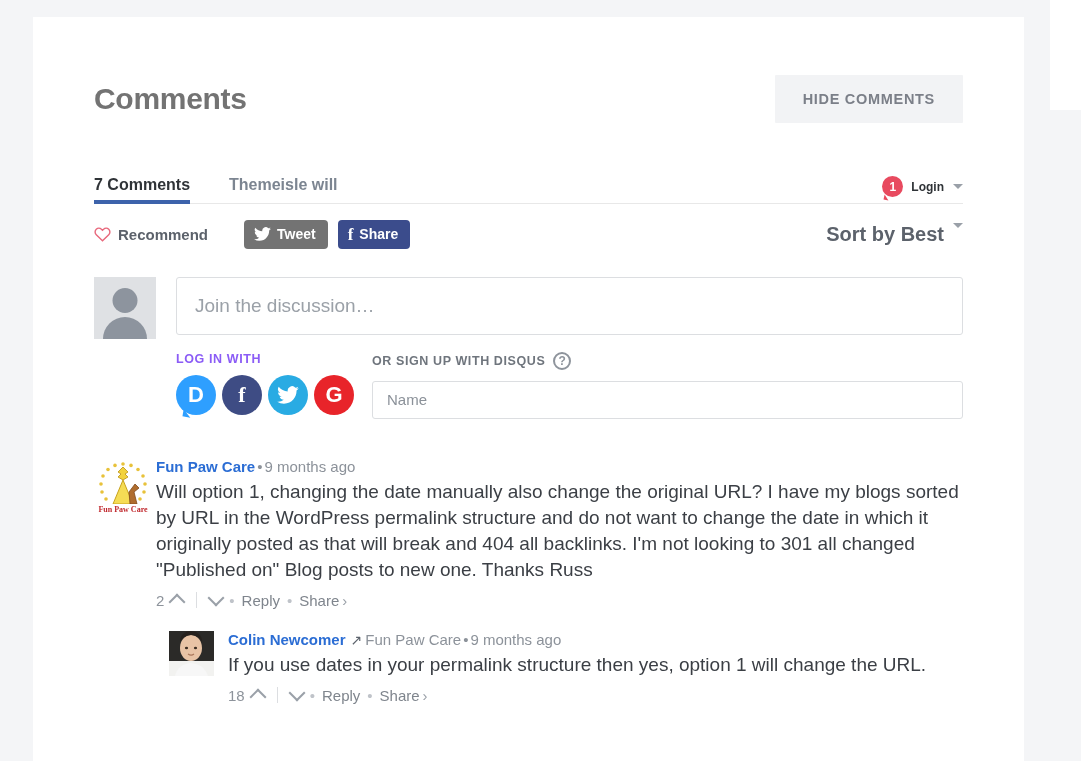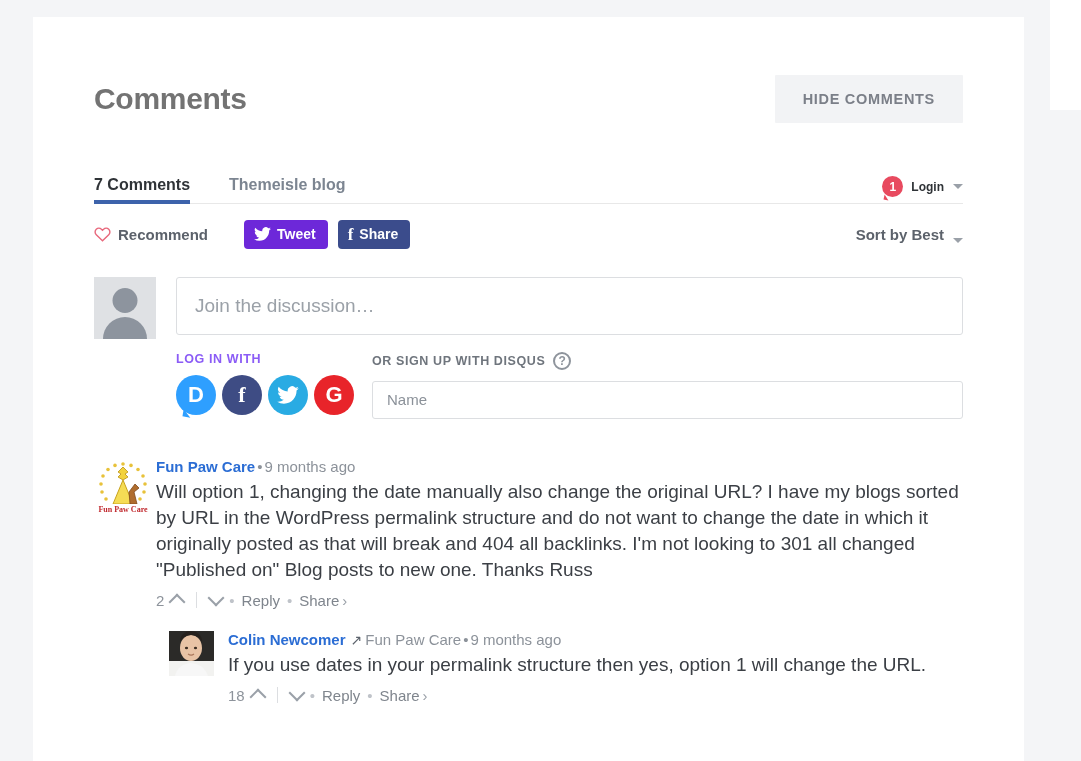--- a/index.html
+++ b/index.html
@@ -169,34 +169,34 @@
     margin-right: 10px;
     cursor: pointer;
     line-height: 1.35;
   }
   .share-btn .glyph {
     display: inline-flex;
     align-items: center;
     justify-content: center;
     margin-right: 6px;
   }
-  .btn-tweet { background: #6d28d9; }
+  .btn-tweet { background: #737373; }
   .btn-share { background: #3b4c8c; }
   .fb-f {
     font-family: "Liberation Serif", serif;
     font-weight: bold;
     font-size: 17px;
     line-height: 1;
   }
   .sort-by {
-    font-size: 15px;
+    font-size: 20px;
     font-weight: bold;
     color: #5c626b;
     display: flex;
-    align-items: flex-end;
+    align-items: flex-start;
     cursor: pointer;
   }
   .sort-by .caret { margin-left: 9px; }
 
   
   .composer {
     display: flex;
     margin-top: 28px;
   }
   .avatar-default {
@@ -403,21 +403,21 @@
       <div class="head-row">
         <h1 class="page-title">Comments</h1>
         <button class="hide-comments-btn">HIDE COMMENTS</button>
       </div>
 
       <div class="disqus">
 
         <div class="tabbar">
           <div class="tabs">
             <div class="tab active">7 Comments</div>
-            <div class="tab">Themeisle blog</div>
+            <div class="tab">Themeisle will</div>
           </div>
           <div class="login-wrap">
             <span class="login-badge">1</span>
             <span class="login-label">Login</span>
             <span class="caret"></span>
           </div>
         </div>
 
         <div class="toolbar">
           <div class="toolbar-left">

